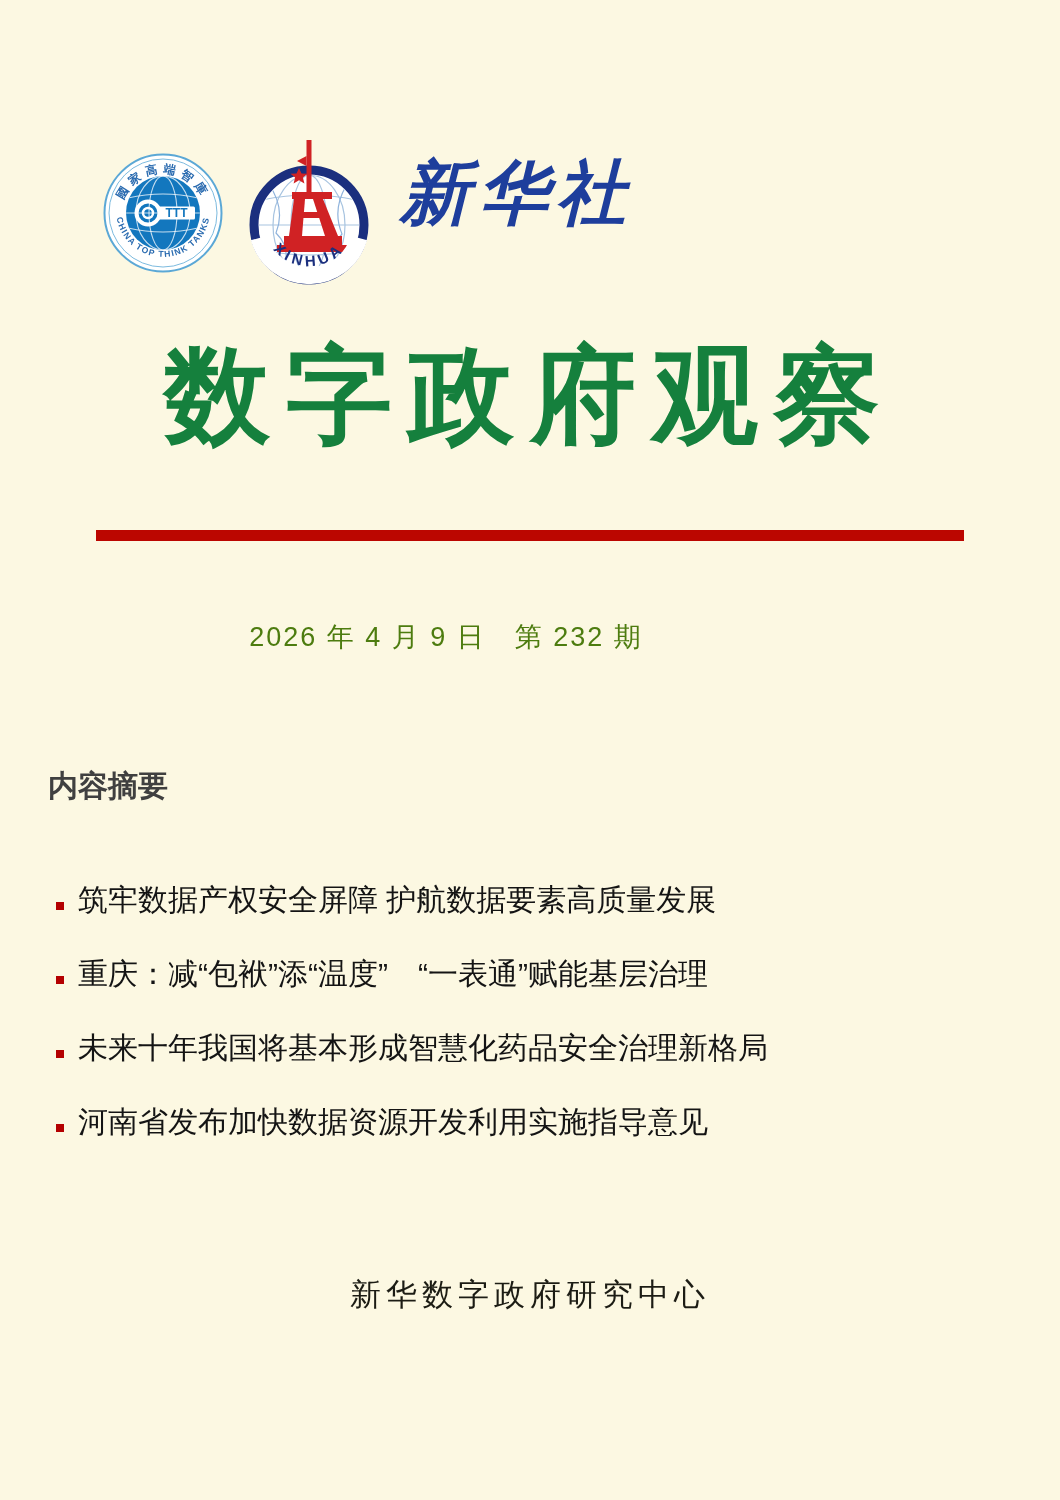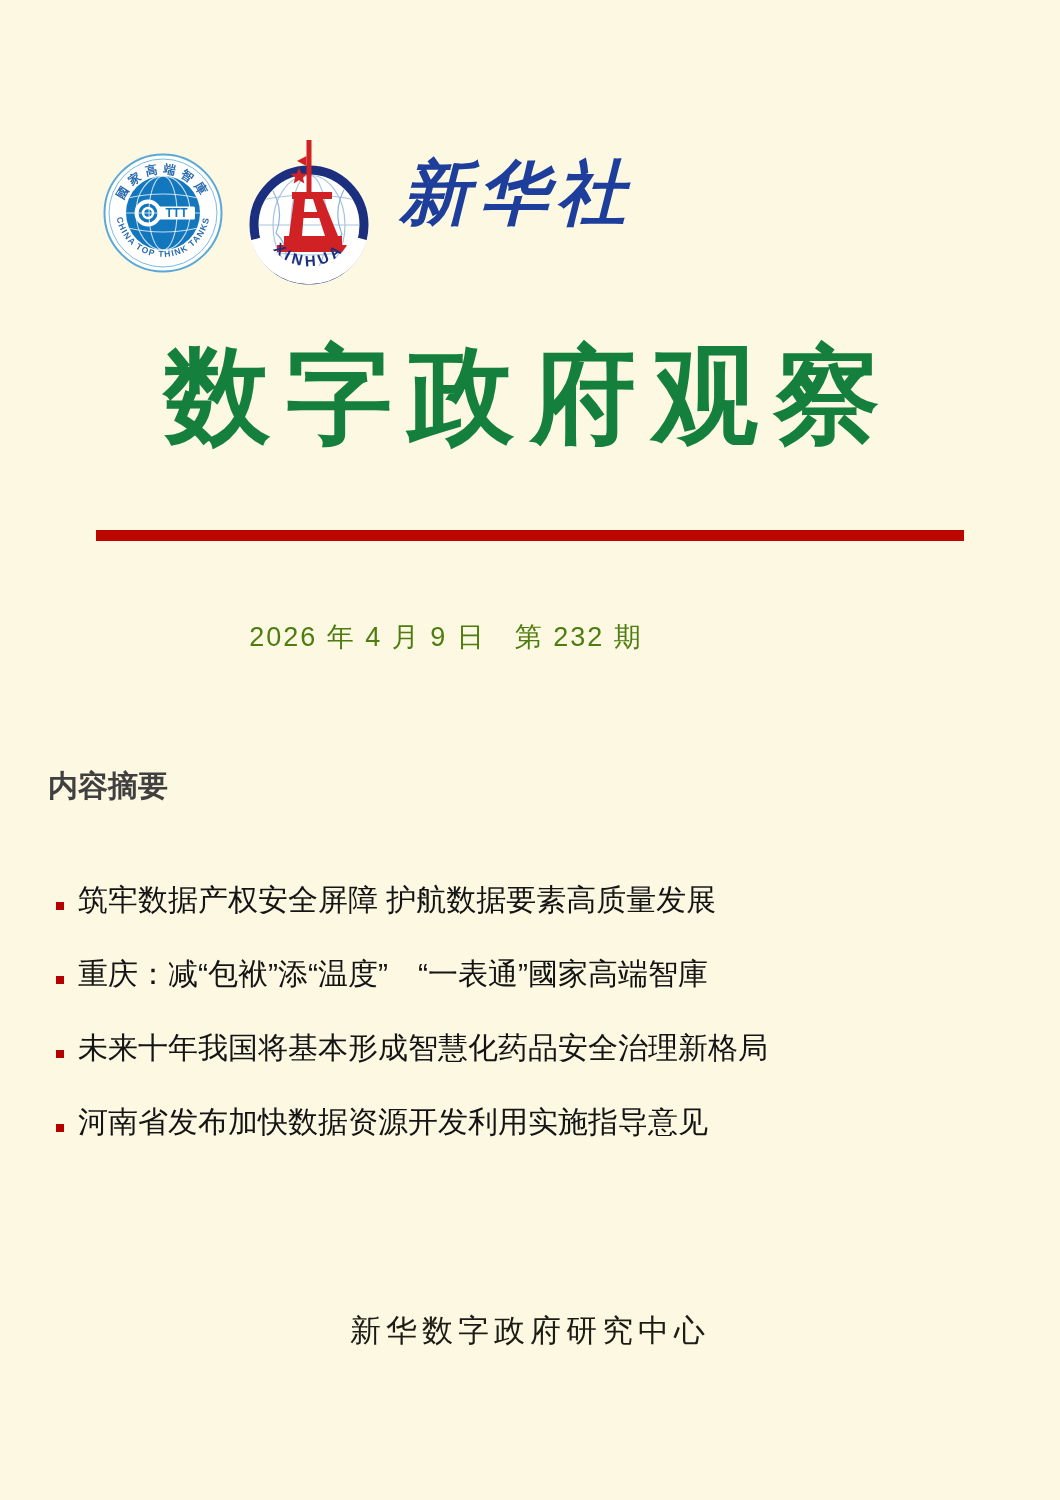--- a/index.html
+++ b/index.html
@@ -49,21 +49,21 @@
     display:flex;align-items:center;
     margin-bottom:38px;
     font-family:"Liberation Sans",sans-serif;font-size:30px;line-height:32px;
     color:#141414;white-space:nowrap;margin-top:42px;
   }
   .bullet-square{
     flex:0 0 auto;width:8px;height:8px;background:#B40000;
     margin:12px 14px 0 6px;
   }
   .footer-org{
-    position:absolute;left:0;top:1310px;width:1060px;text-align:center;
+    position:absolute;left:0;top:1274px;width:1060px;text-align:center;
     font-family:"Liberation Serif",serif;font-size:31px;color:#1c1c14;
     letter-spacing:5px;
   }
 </style>
 </head>
 <body>
 
 <div class="logos">
 
   <svg class="cttt-logo" viewBox="0 0 120 120">
@@ -143,21 +143,21 @@
 
 <div class="summary-heading">内容摘要</div>
 
 <div class="summary-list">
   <div class="summary-item">
     <span class="bullet-square"></span>
     <span>筑牢数据产权安全屏障 护航数据要素高质量发展</span>
   </div>
   <div class="summary-item">
     <span class="bullet-square"></span>
-    <span>重庆：减“包袱”添“温度”　“一表通”國家高端智庫</span>
+    <span>重庆：减“包袱”添“温度”　“一表通”赋能基层治理</span>
   </div>
   <div class="summary-item">
     <span class="bullet-square"></span>
     <span>未来十年我国将基本形成智慧化药品安全治理新格局</span>
   </div>
   <div class="summary-item">
     <span class="bullet-square"></span>
     <span>河南省发布加快数据资源开发利用实施指导意见</span>
   </div>
 </div>

